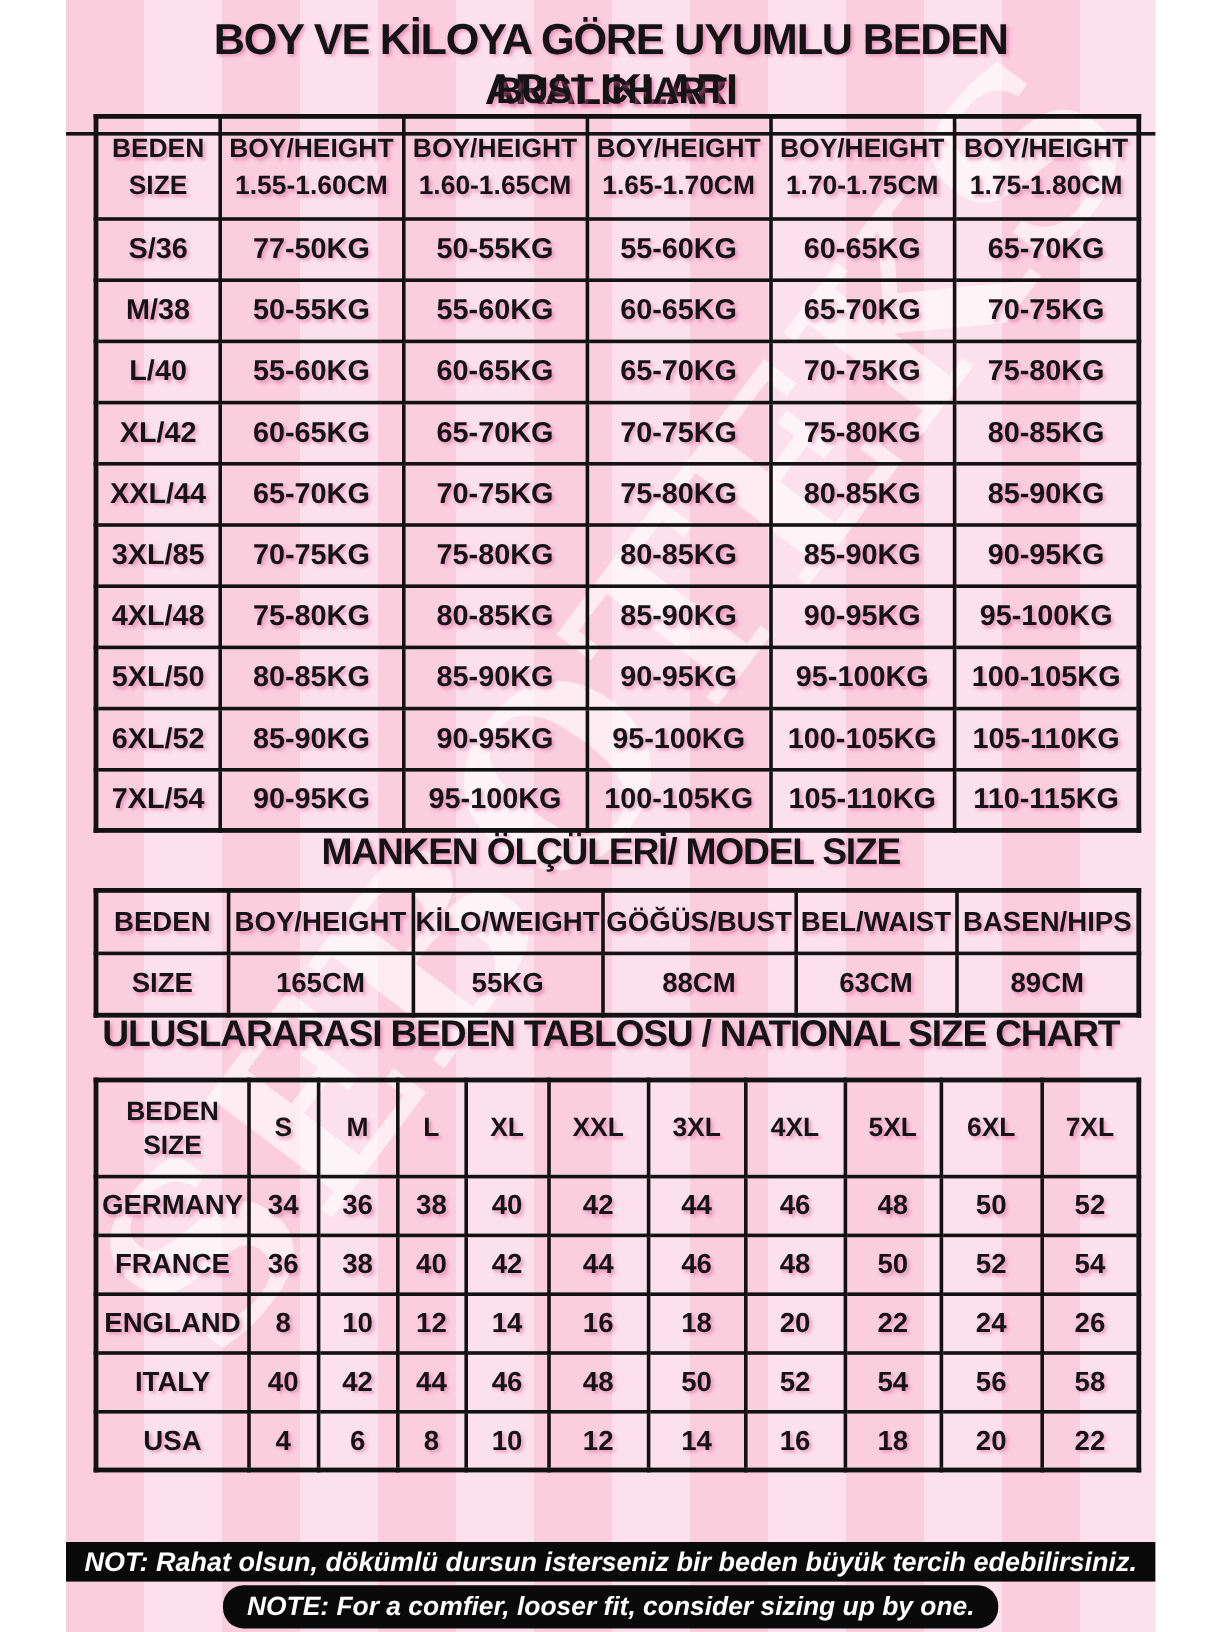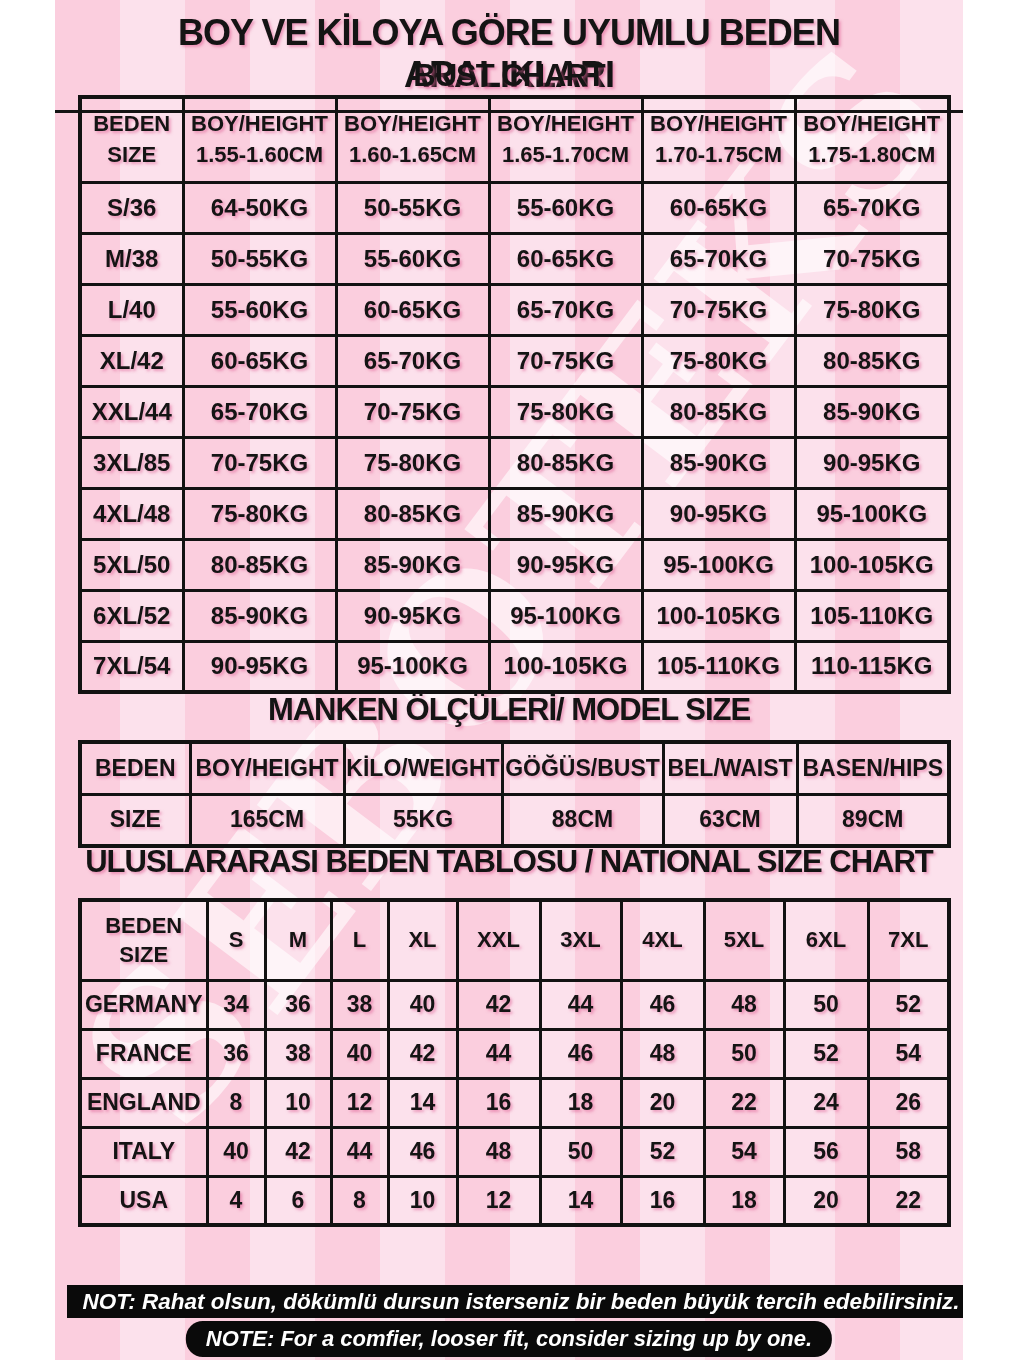--- a/index.html
+++ b/index.html
@@ -38,21 +38,21 @@
   #t-sizes tr.hdr{height:85px;}
   #t-sizes tr{height:51px;font-size:24px;}
   #t-sizes th{font-size:22px;line-height:1.4;}
   #t-model{top:740px;}
   #t-model tr{height:52px;font-size:23px;}
   #t-intl{top:898px;}
   #t-intl tr.hdr{height:80px;}
   #t-intl tr{height:49px;font-size:23px;}
   #t-intl th{font-size:22px;line-height:1.35;}
   th span{display:block;}
-  .note-bar{position:absolute;left:12px;top:1285px;width:100%;height:33px;background:var(--note_bg);
+  .note-bar{position:absolute;left:0;top:1285px;width:100%;height:33px;background:var(--note_bg);
     color:var(--note_fg);display:flex;align-items:center;justify-content:center;
     font-style:italic;font-weight:bold;font-size:22.5px;white-space:nowrap;overflow:hidden;}
   .note-pill{position:absolute;top:1321px;left:50%;transform:translateX(-50%);height:36px;
     background:var(--note_bg);color:var(--note_fg);border-radius:17px;padding:0 20px;
     display:flex;align-items:center;font-style:italic;font-weight:bold;font-size:22px;white-space:nowrap;}
 </style>
 </head>
 <body>
 
 <div class="page">
@@ -96,21 +96,21 @@
               <span>BOY/HEIGHT</span>
               <span>1.70-1.75CM</span>
             </th>
             <th>
               <span>BOY/HEIGHT</span>
               <span>1.75-1.80CM</span>
             </th>
           </tr>
           <tr>
             <td>S/36</td>
-            <td>64-50KG</td>
+            <td>77-50KG</td>
             <td>50-55KG</td>
             <td>55-60KG</td>
             <td>60-65KG</td>
             <td>65-70KG</td>
           </tr>
           <tr>
             <td>M/38</td>
             <td>50-55KG</td>
             <td>55-60KG</td>
             <td>60-65KG</td>

